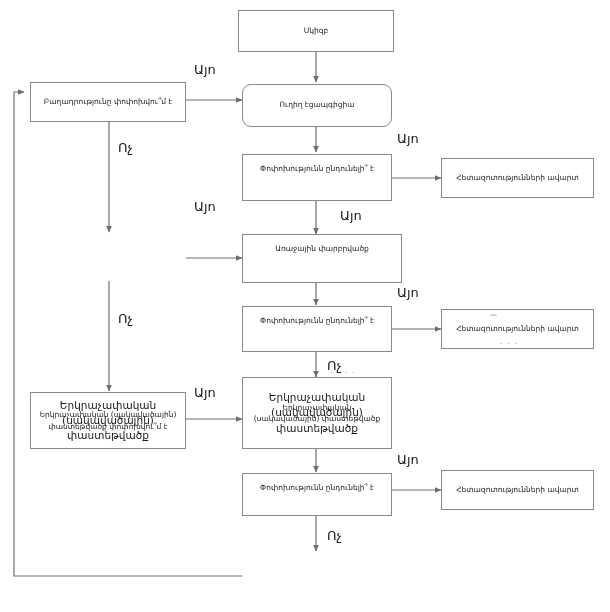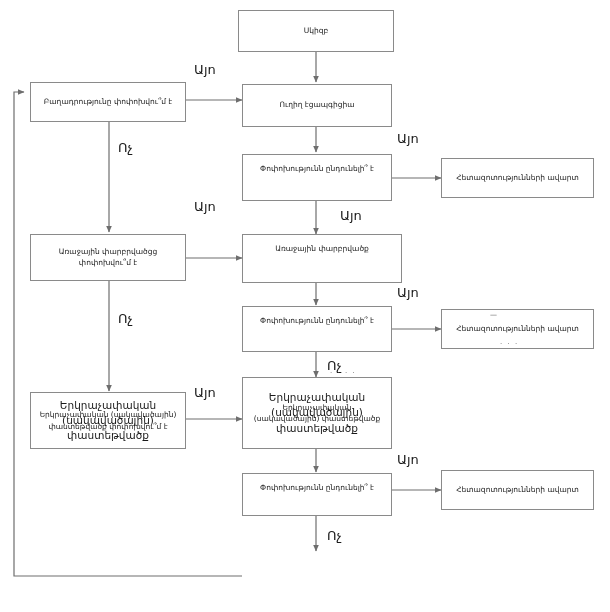--- a/index.html
+++ b/index.html
@@ -129,35 +129,32 @@
   </svg>
 
   <div class="node" style="left:30px; top:82px; width:156px; height:40px;">
     <span class="txt">Բաղադրությունը փոփոխվու՞մ է</span>
   </div>
 
   <div class="node" style="left:238px; top:10px; width:156px; height:42px;">
     <span class="txt">Սկիզբ</span>
   </div>
 
-  <div class="node" style="left:242px; top:84px; width:150px; height:43px;">
+  <div class="node" style="left:242px; top:84px; width:150px; height:43px;border-radius:9px;">
     <span class="txt">Ուղիղ էցապգիցիա</span>
   </div>
 
   <div class="node top-align" style="left:242px; top:154px; width:150px; height:47px;">
     <span class="txt">Փոփոխությունն ընդունելի՞ է</span>
   </div>
 
   <div class="node" style="left:441px; top:158px; width:153px; height:40px;">
     <span class="txt">Հետազոտությունների ավարտ</span>
   </div>
 
-  <div class="node" style="left:30px; top:234px; width:156px; height:47px;">
-    <span class="txt">Առաջային փարբրվածցց փոփոխվու՞մ է</span>
-  </div>
 
   <div class="node top-align" style="left:242px; top:234px; width:160px; height:49px;justify-content:center;">
     <span class="txt">Առաջային փարբրվածք</span>
   </div>
 
   <div class="node top-align" style="left:242px; top:306px; width:150px; height:46px;">
     <span class="txt">Փոփոխությունն ընդունելի՞ է</span>
   </div>
 
   <div class="node" style="left:441px; top:309px; width:153px; height:40px;">

